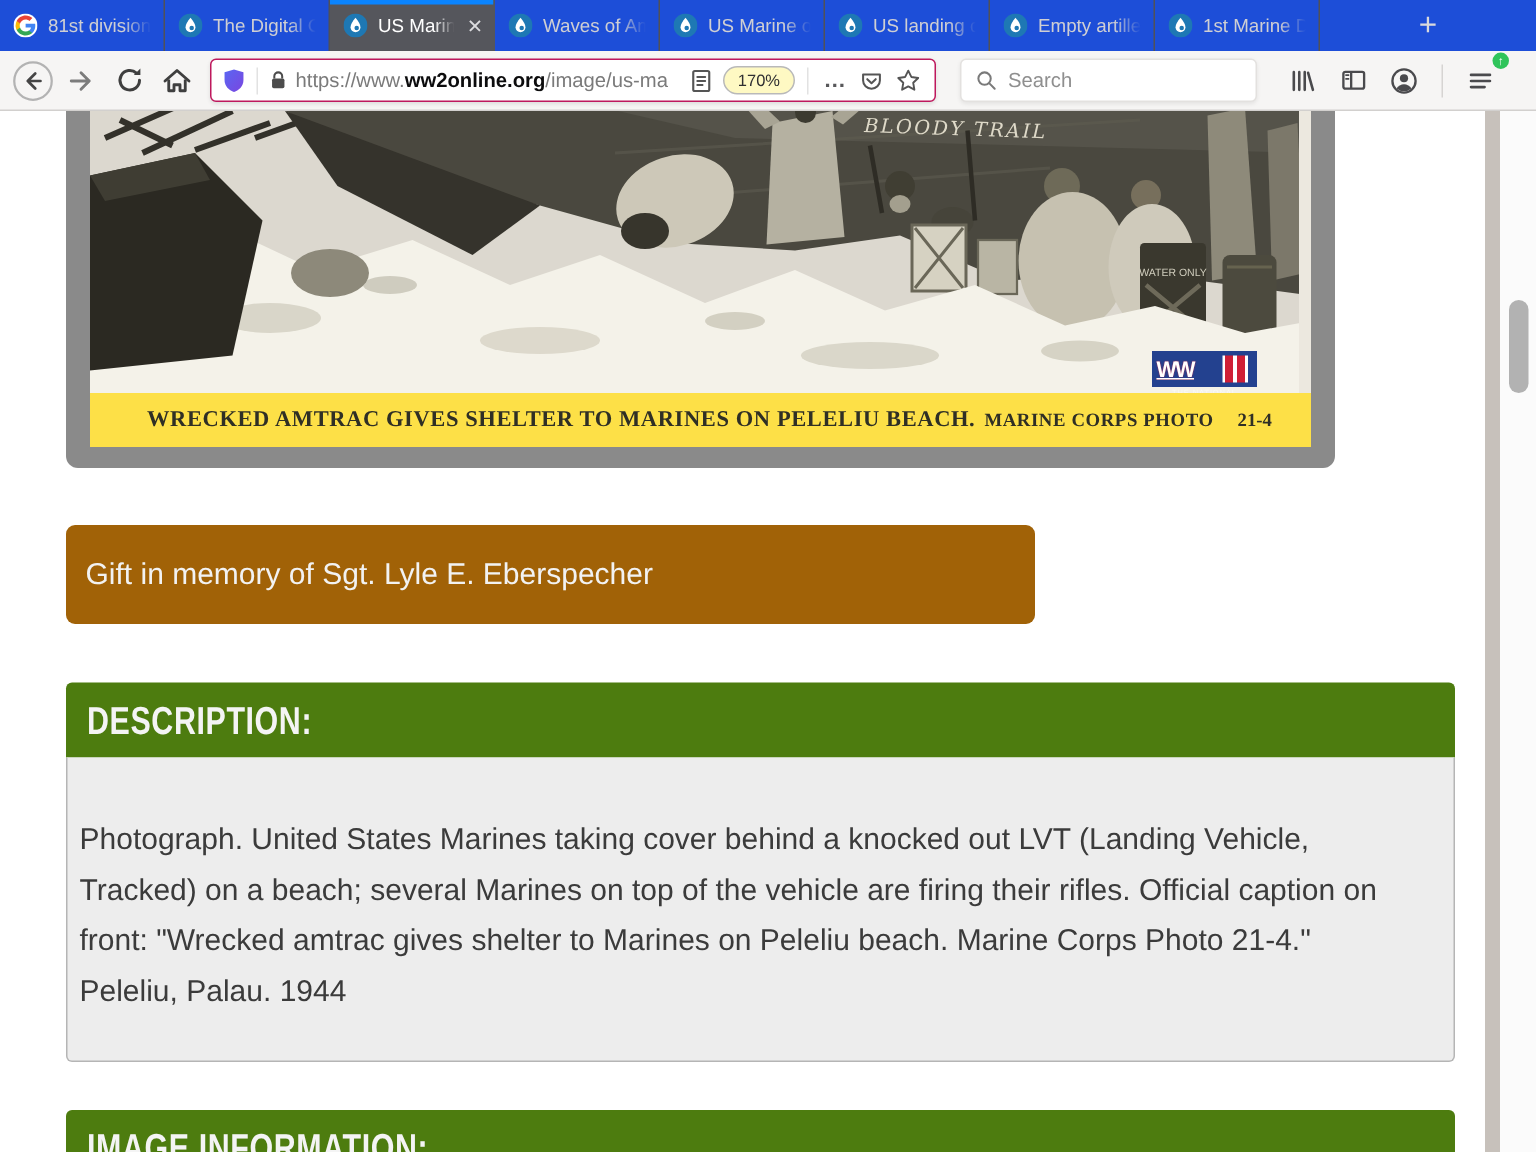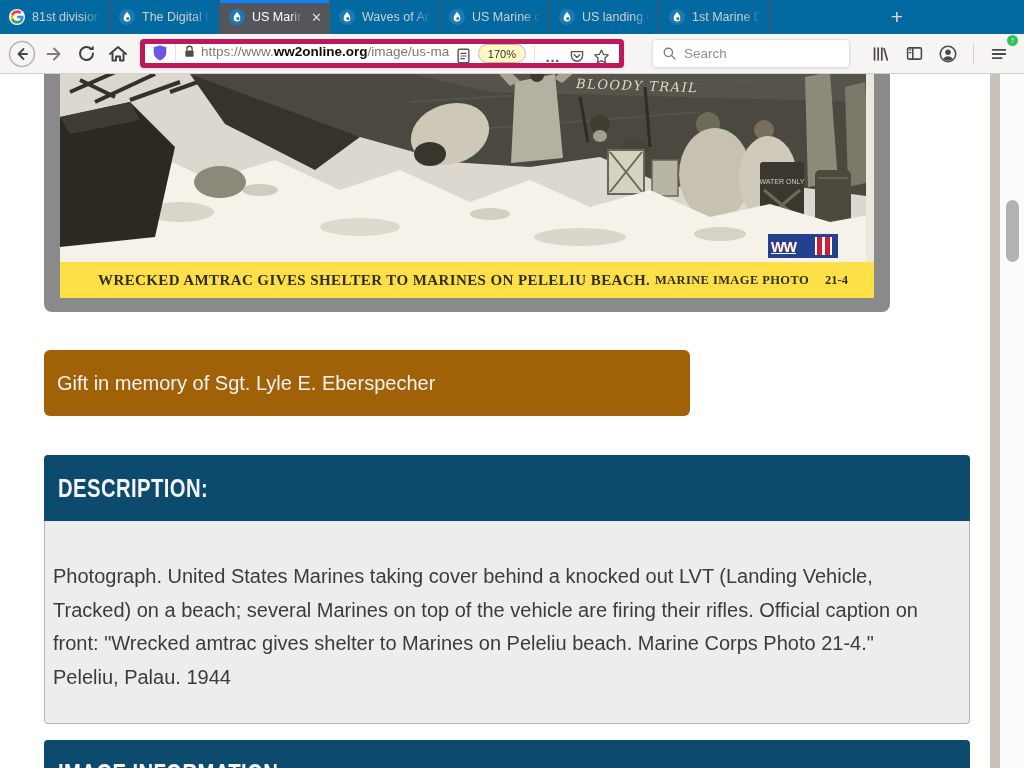--- a/index.html
+++ b/index.html
@@ -1,47 +1,47 @@
 <!DOCTYPE html>
 <html><head>
 <meta charset="utf-8">
 <style>
   html,body{margin:0;padding:0;background:#fff;}
   body{width:1024px;height:768px;overflow:hidden;font-family:"Liberation Sans",sans-serif;}
   .window{width:1024px;height:768px;display:flex;flex-direction:column;}
 
   
-  .tabbar{height:34px;background:#0369a1;display:flex;align-items:stretch;flex:none;}
+  .tabbar{height:34px;background:#1d4ed8;display:flex;align-items:stretch;flex:none;}
   .tab{width:110px;box-sizing:border-box;display:flex;align-items:center;gap:7px;padding:0 7px 0 9px;
        position:relative;border-right:1px solid #515157;cursor:default;overflow:hidden;}
   .tab .favicon{width:16px;height:16px;flex:none;}
   .tab-label{font-size:12.5px;color:#cfcfd3;white-space:nowrap;overflow:hidden;flex:1;
        -webkit-mask-image:linear-gradient(90deg,#000 72%,transparent 98%);
        mask-image:linear-gradient(90deg,#000 72%,transparent 98%);}
   .tab.active{background:#55565c;border-right:1px solid #55565c;}
   .tab.active::before{content:"";position:absolute;top:0;left:0;right:0;height:3px;background:#0a84ff;}
   .tab.active .tab-label{color:#fff;}
   .tab-close{color:#dcdcdf;font-size:13px;flex:none;line-height:1;}
   .newtab{flex:1;display:flex;align-items:center;justify-content:center;color:#d9d9dc;font-size:21px;font-weight:300;}
 
   
   .toolbar{height:40px;background:#f6f5f4;border-bottom:1px solid #d2d0ce;display:flex;align-items:center;
        padding:0 6px;box-sizing:border-box;flex:none;}
   .nav-icon{width:32px;height:30px;display:flex;align-items:center;justify-content:center;flex:none;}
-  .urlbar{height:29px;width:484px;margin-left:6px;background:#fff;border:5px solid #be185d;border-radius:4px;
-       box-shadow:0 1px 3px rgba(0,0,0,.10);display:flex;padding:0 6px;box-sizing:border-box;flex:none;}
+  .urlbar{height:29px;width:484px;margin-left:6px;background:#fff;border:1px solid #be185d;border-radius:4px;
+       box-shadow:0 1px 3px rgba(0,0,0,.10);display:flex;align-items:center;padding:0 6px;box-sizing:border-box;flex:none;}
   .urlbar .sep, .searchless .sep{width:1px;height:18px;background:#e2e2e2;margin:0 6px;flex:none;}
   .url-text{font-size:13.5px;white-space:nowrap;overflow:hidden;flex:1;margin-left:4px;}
   .scheme,.path{color:#7a7a7a;}
   .domain{color:#0c0c0d;font-weight:600;}
   .zoom-pill{border:1px solid #b9b9b9;border-radius:11px;background:#fef9c3;font-size:11px;
        padding:2.5px 9px;color:#2f2f31;flex:none;margin:0 2px;}
   .urlbar .icon-btn{width:24px;height:24px;display:flex;align-items:center;justify-content:center;flex:none;}
   .more-dots{font-size:15px;font-weight:700;color:#58585b;letter-spacing:1px;}
-  .searchbar{height:29px;width:198px;margin-left:28px;background:#fff;border:1px solid #e3e1df;border-radius:4px;
+  .searchbar{height:29px;width:198px;margin-left:16px;background:#fff;border:1px solid #e3e1df;border-radius:4px;
        box-shadow:0 1px 3px rgba(0,0,0,.08);display:flex;align-items:center;gap:7px;padding:0 9px;box-sizing:border-box;flex:none;}
   .search-placeholder{color:#8f8f8f;font-size:13.5px;}
   .right-icons{display:flex;align-items:center;margin-left:14px;gap:2px;}
   .toolbar-sep{width:1px;height:22px;background:#d6d4d2;margin:0 7px;}
   .menu-wrap{position:relative;}
   .update-badge{position:absolute;top:-4px;right:-3px;width:11px;height:11px;border-radius:50%;
        background:#2fc45a;color:#fff;font-size:8px;line-height:11px;text-align:center;font-weight:700;}
 
   
   .content{position:relative;height:694px;background:#fff;overflow:hidden;flex:none;}
@@ -61,21 +61,21 @@
        text-shadow:0 0 1px #cf1f36;transform:scaleX(.95);transform-origin:left;text-decoration:underline;}
   .wwii-stripes{margin-left:auto;width:20px;height:18px;
        background:linear-gradient(90deg,#fff 0 10%,#cf1f36 10% 34%,#fff 34% 50%,#cf1f36 50% 74%,#fff 74% 84%,#23418f 84% 100%);}
   .wwii-sub{position:absolute;left:708px;top:197px;width:70px;text-align:center;font-size:5px;
        color:#fff;opacity:.55;letter-spacing:.6px;}
 
   .gift-bar{position:absolute;left:44px;top:276px;width:646px;height:66px;background:#a16207;border-radius:6px;
        display:flex;align-items:center;}
   .gift-text{color:#f2f2f2;font-size:20px;padding-left:13px;}
 
-  .section-header{background:#0c4a6e;height:66px;border-radius:4px 4px 0 0;display:flex;align-items:center;text-align:center;}
+  .section-header{background:#4d7c0f;height:50px;border-radius:4px 4px 0 0;display:flex;align-items:center;text-align:center;}
   .section-header-text{color:#f4f4f4;font-weight:700;font-size:26px;letter-spacing:.5px;padding-left:18px;
        display:inline-block;transform:scaleX(.78);transform-origin:0 50%;white-space:nowrap;}
   .description{position:absolute;left:44px;top:381px;width:926px;}
   .desc-body{box-sizing:border-box;height:203px;background:#ededed;border:1px solid #b5b5b5;border-top:none;
        border-radius:0 0 4px 4px;overflow:hidden;}
   .desc-text{margin:39px 0 0 8px;width:880px;font-size:20px;line-height:33.6px;color:#3b3b3b;}
 
   .imageinfo{position:absolute;left:44px;top:666px;width:926px;}
   .imageinfo .section-header{border-radius:4px;}
 
@@ -142,20 +142,28 @@
 
     <div class="tab">
       <svg class="favicon" viewBox="0 0 16 16">
         <circle cx="8" cy="8" r="8" fill="#1e78b4"></circle>
         <path fill="#fff" d="M8 2.8C6.1 5.2 4.7 7 4.7 9.2a3.3 3.3 0 0 0 6.6 0C11.3 7 9.9 5.2 8 2.8z"></path>
         <circle cx="8.8" cy="9.6" r="1.5" fill="#1e78b4"></circle>
       </svg>
       <span class="tab-label">US landing c</span>
     </div>
 
+    <div class="tab">
+      <svg class="favicon" viewBox="0 0 16 16">
+        <circle cx="8" cy="8" r="8" fill="#1e78b4"></circle>
+        <path fill="#fff" d="M8 2.8C6.1 5.2 4.7 7 4.7 9.2a3.3 3.3 0 0 0 6.6 0C11.3 7 9.9 5.2 8 2.8z"></path>
+        <circle cx="8.8" cy="9.6" r="1.5" fill="#1e78b4"></circle>
+      </svg>
+      <span class="tab-label">Empty artille</span>
+    </div>
 
     <div class="tab">
       <svg class="favicon" viewBox="0 0 16 16">
         <circle cx="8" cy="8" r="8" fill="#1e78b4"></circle>
         <path fill="#fff" d="M8 2.8C6.1 5.2 4.7 7 4.7 9.2a3.3 3.3 0 0 0 6.6 0C11.3 7 9.9 5.2 8 2.8z"></path>
         <circle cx="8.8" cy="9.6" r="1.5" fill="#1e78b4"></circle>
       </svg>
       <span class="tab-label">1st Marine Di</span>
     </div>
 
@@ -338,21 +346,21 @@
         </svg>
 
         <div class="wwii-logo">
           <span class="wwii-ww">WW</span>
           <span class="wwii-stripes"></span>
         </div>
         <div class="wwii-sub">THE NATIONAL</div>
 
         <div class="photo-caption-strip">
           <span class="photo-caption-main">WRECKED AMTRAC GIVES SHELTER TO MARINES ON PELELIU BEACH.</span>
-          <span class="photo-credit">MARINE IMAGE PHOTO</span>
+          <span class="photo-credit">MARINE CORPS PHOTO</span>
           <span class="photo-number">21-4</span>
         </div>
       </div>
     </div>
 
     <div class="gift-bar">
       <span class="gift-text">Gift in memory of Sgt. Lyle E. Eberspecher</span>
     </div>
 
     <div class="description">

